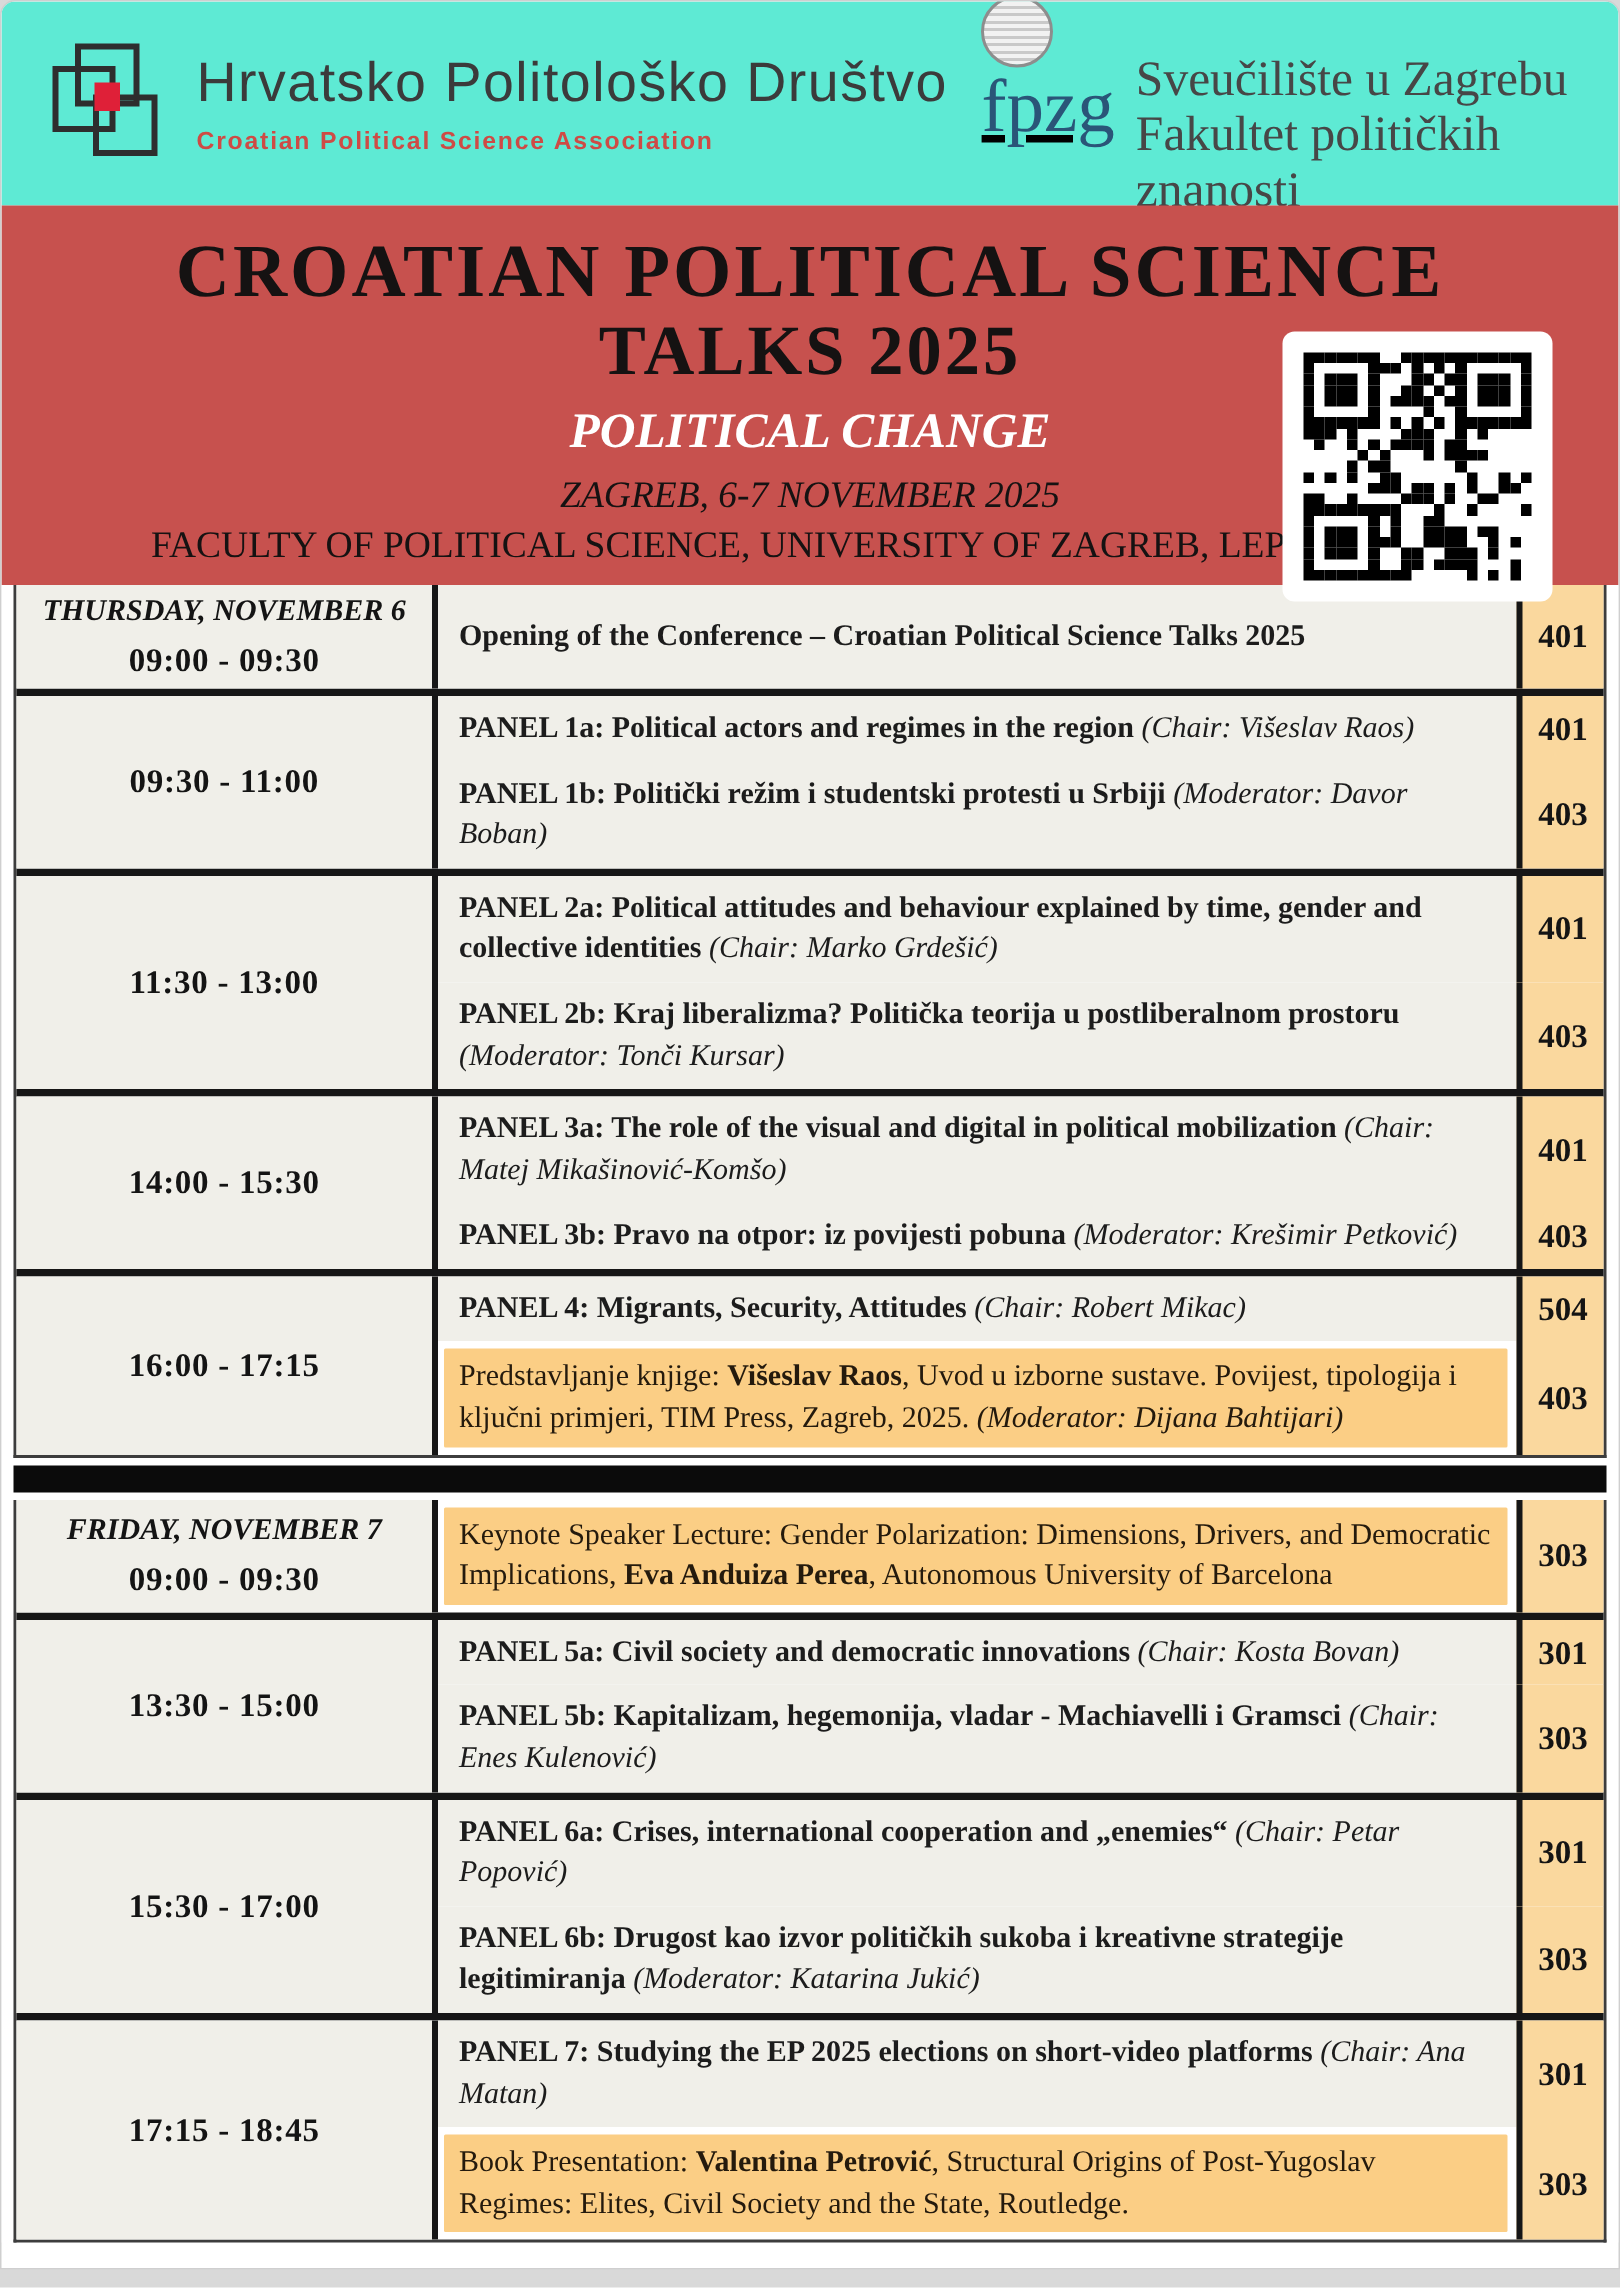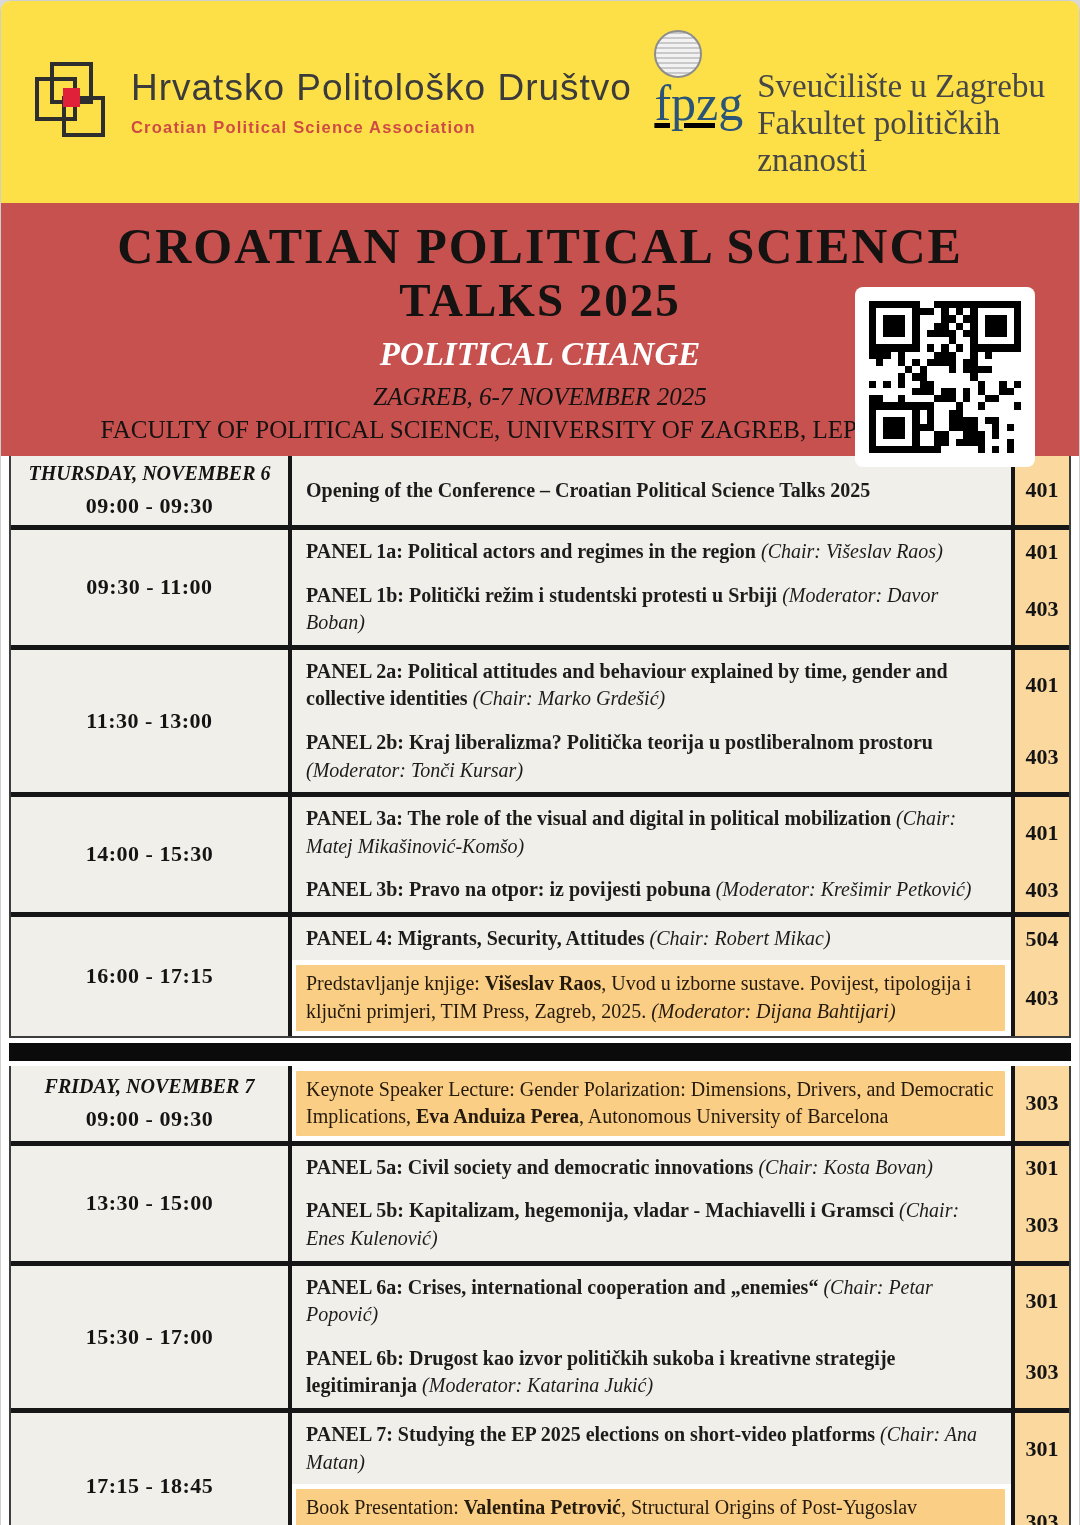--- a/index.html
+++ b/index.html
@@ -5,21 +5,21 @@
   :root{
     --banner-red:#C7514E; --room-bg:#FAD89E; --highlight-bg:#FBCE85;
     --row-bg:#F0EFE9; --accent-red:#CE4B45; --logo-red:#DF2038;
     --fpzg-blue:#2A5578; --border-dark:#161616;
   }
   *{box-sizing:border-box; margin:0; padding:0;}
   body{background:#d9d9d9; font-family:"Liberation Serif", serif; width:1080px; margin:0;}
   .poster{width:1080px; min-height:1513px; background:#fff; border-radius:10px 10px 0 0; overflow:hidden; border:1px solid #cfcfcf;}
 
   
-  .header{height:202px; background:#fde047; display:flex; align-items:center; padding:0 34px;}
+  .header{height:136px; background:#5eead4; display:flex; align-items:center; padding:0 34px;}
   .hpd{display:flex; align-items:center; gap:22px;}
   .hpd-mark{position:relative; width:74px; height:80px;}
   .hpd-mark .sq{position:absolute; border:4px solid #2e2e2e;}
   .sq1{left:15px; top:0;  width:43px; height:42px;}
   .sq2{left:0;  top:15px; width:42px; height:44px;}
   .sq3{left:27px; top:34px; width:43px; height:41px;}
   .red-sq{position:absolute; left:28px; top:26px; width:17px; height:19px; background:var(--logo-red);}
   .hpd-name{font-family:"Liberation Sans", sans-serif; font-size:37px; color:#3b3b3b; letter-spacing:1px; white-space:nowrap;}
   .hpd-sub{font-family:"Liberation Sans", sans-serif; font-size:16.5px; color:var(--accent-red); letter-spacing:1.2px; margin-top:9px; font-weight:bold;}
   .fpzg{margin-left:auto; display:flex; align-items:flex-start; gap:14px; padding-top:6px;}

